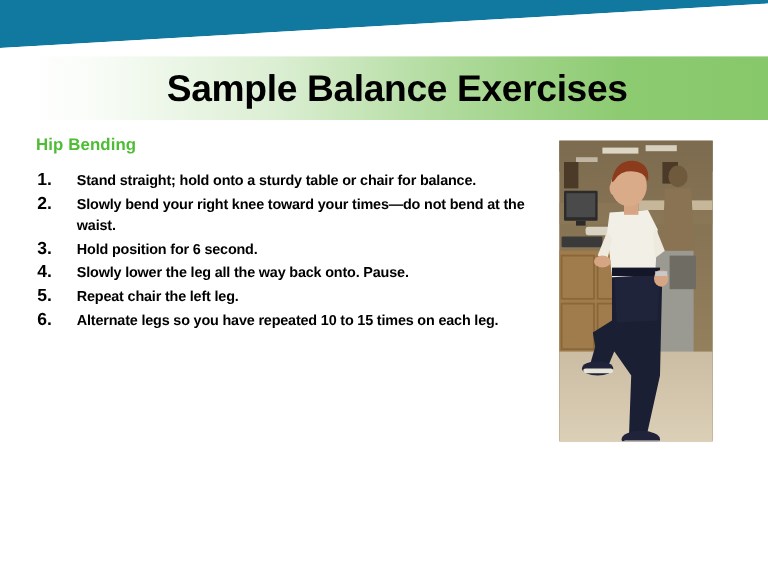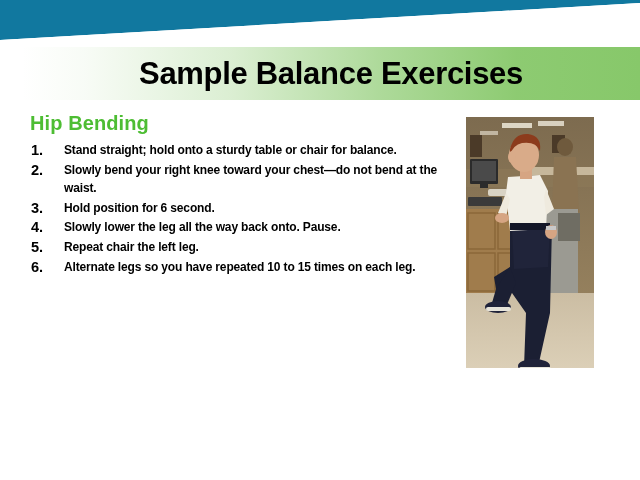--- a/index.html
+++ b/index.html
@@ -53,21 +53,21 @@
     color: #000000;
     letter-spacing: -0.3px;
     white-space: nowrap;
   }
 
   
   .subtitle {
     position: absolute;
     left: 30px;
     top: 112px;
-    font-size: 20px;
+    font-size: 14px;
     font-weight: bold;
     color: #4DBD33;
     letter-spacing: 0.1px;
   }
 
   
   .steps {
     position: absolute;
     left: 28px;
     top: 141px;
@@ -171,21 +171,21 @@
 
   <div class="subtitle">Hip Bending</div>
 
   <div class="steps">
     <div class="step">
       <div class="step-num">1.</div>
       <div class="step-text">Stand straight; hold onto a sturdy table or chair for balance.</div>
     </div>
     <div class="step">
       <div class="step-num">2.</div>
-      <div class="step-text">Slowly bend your right knee toward your chest—do not bend at the waist.</div>
+      <div class="step-text">Slowly bend your right knee toward your times—do not bend at the waist.</div>
     </div>
     <div class="step">
       <div class="step-num">3.</div>
       <div class="step-text">Hold position for 6 second.</div>
     </div>
     <div class="step">
       <div class="step-num">4.</div>
       <div class="step-text">Slowly lower the leg all the way back onto. Pause.</div>
     </div>
     <div class="step">

